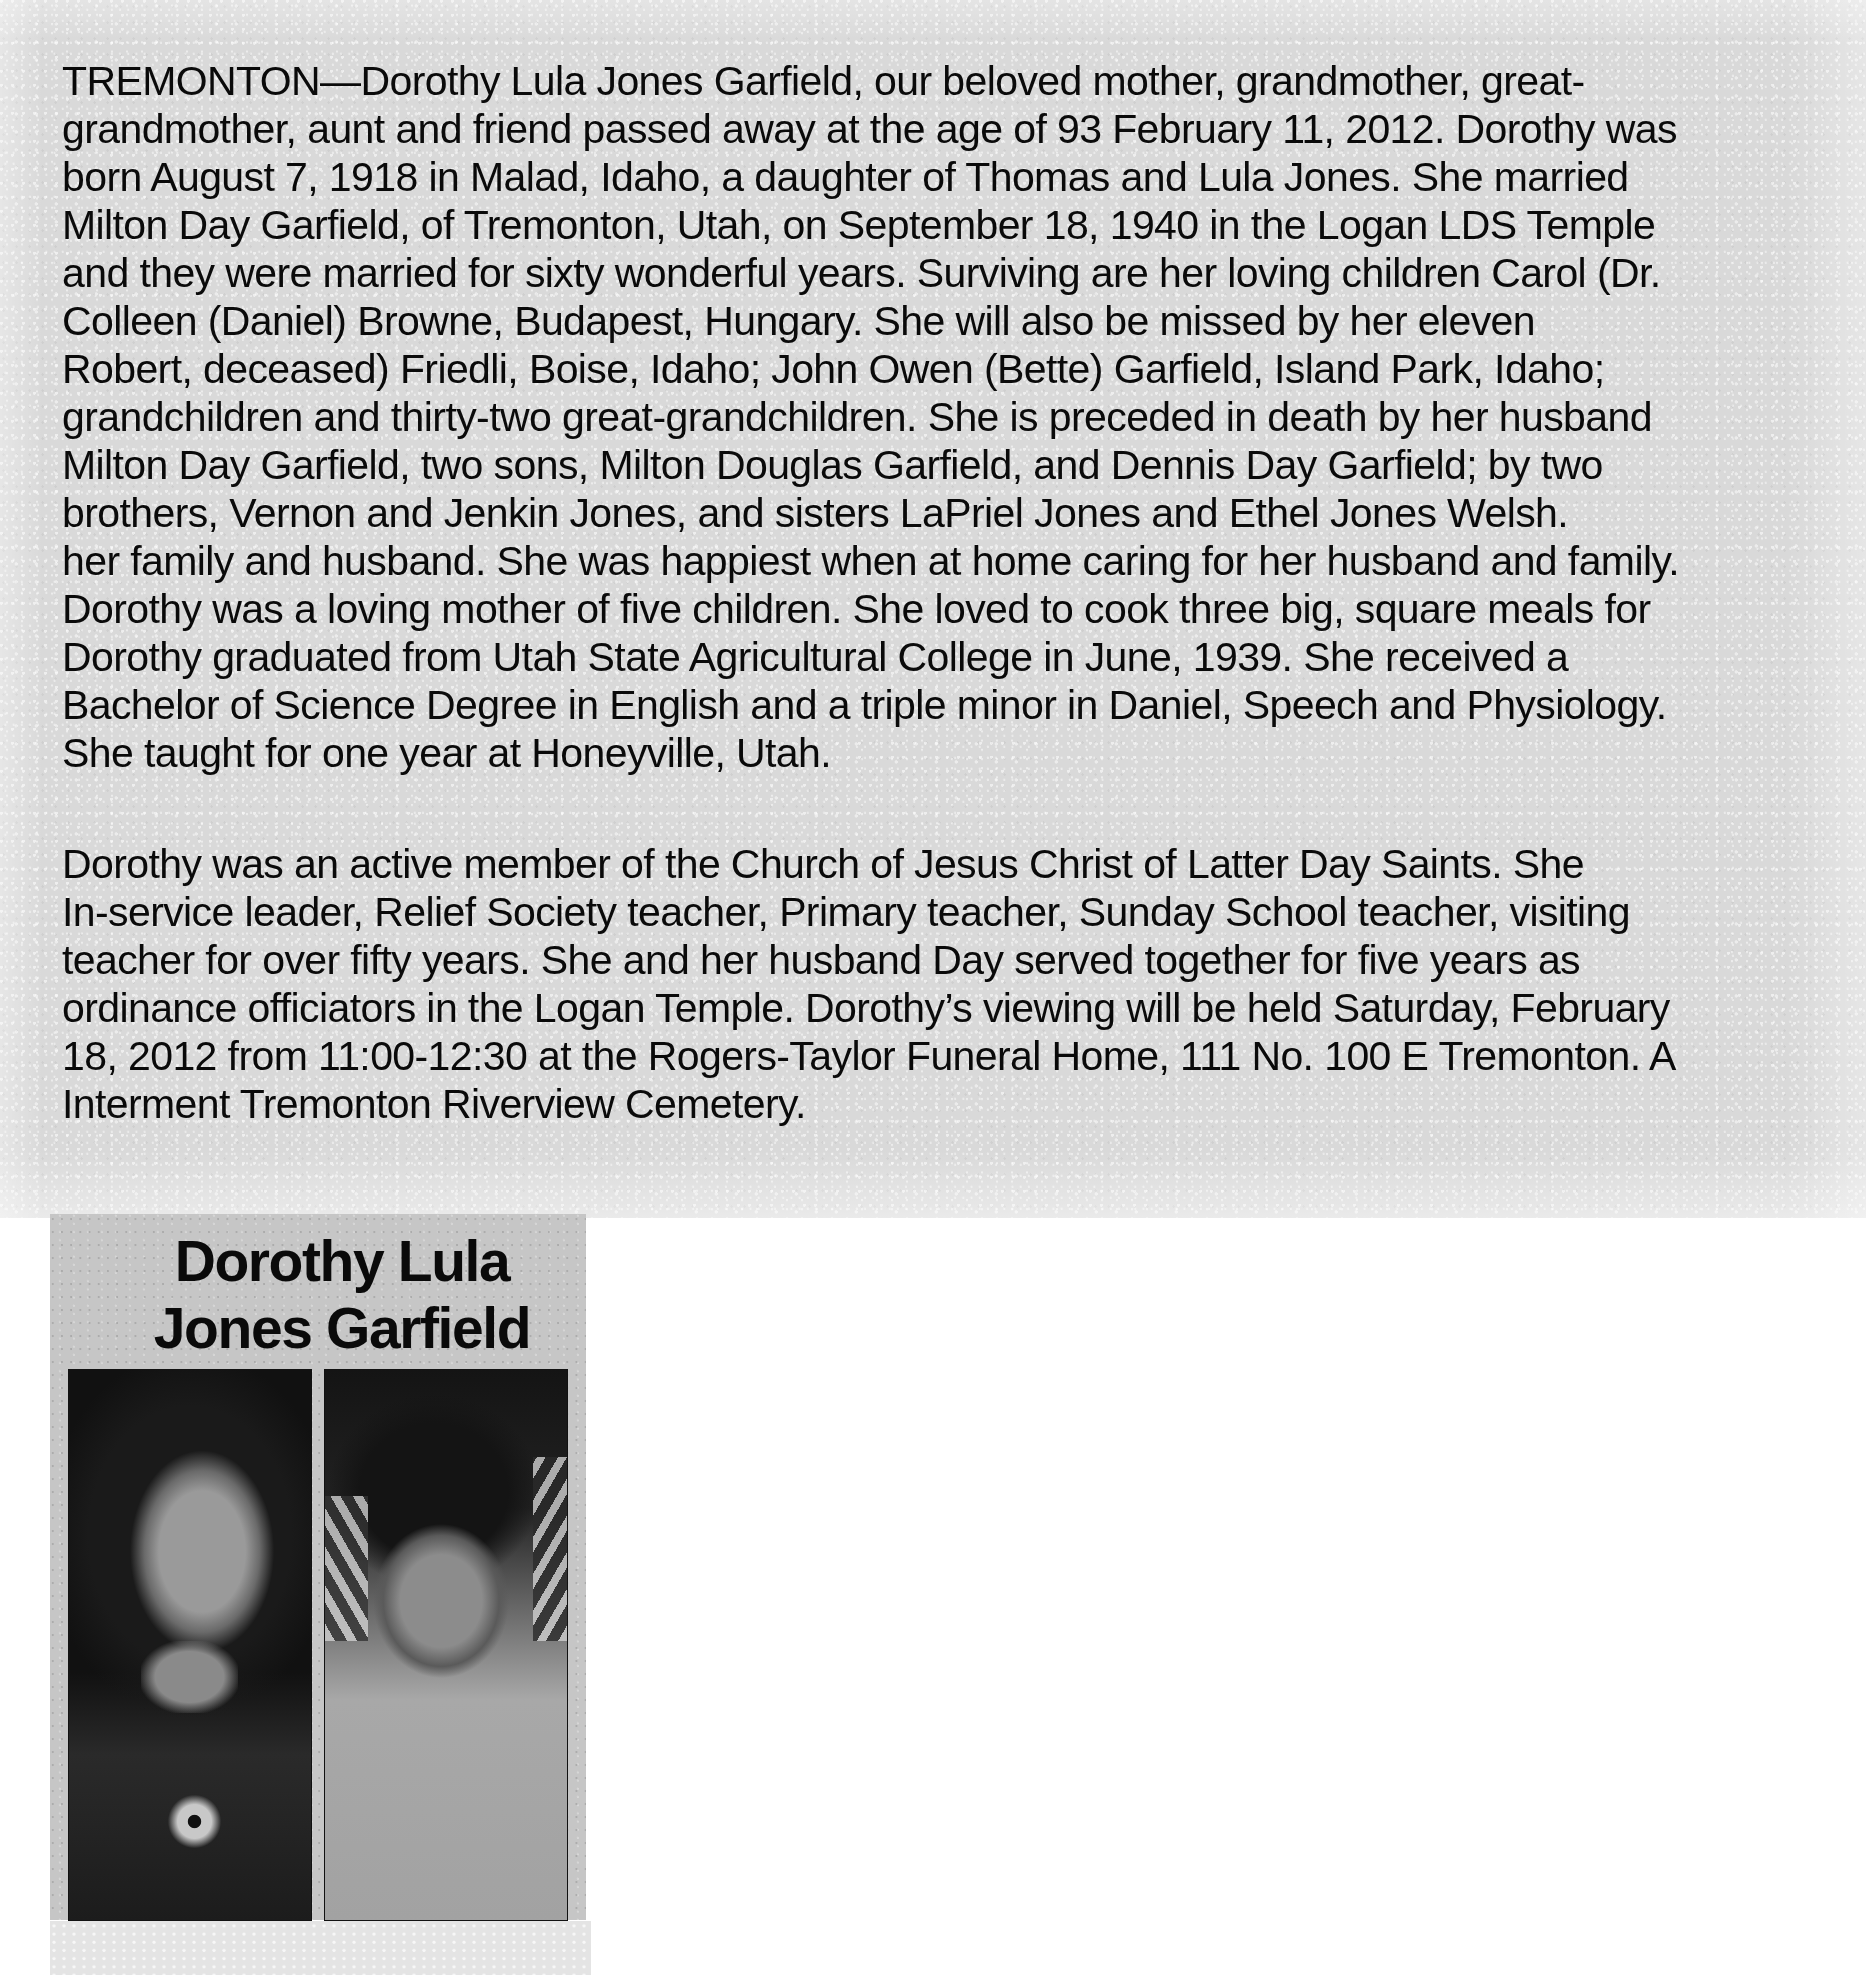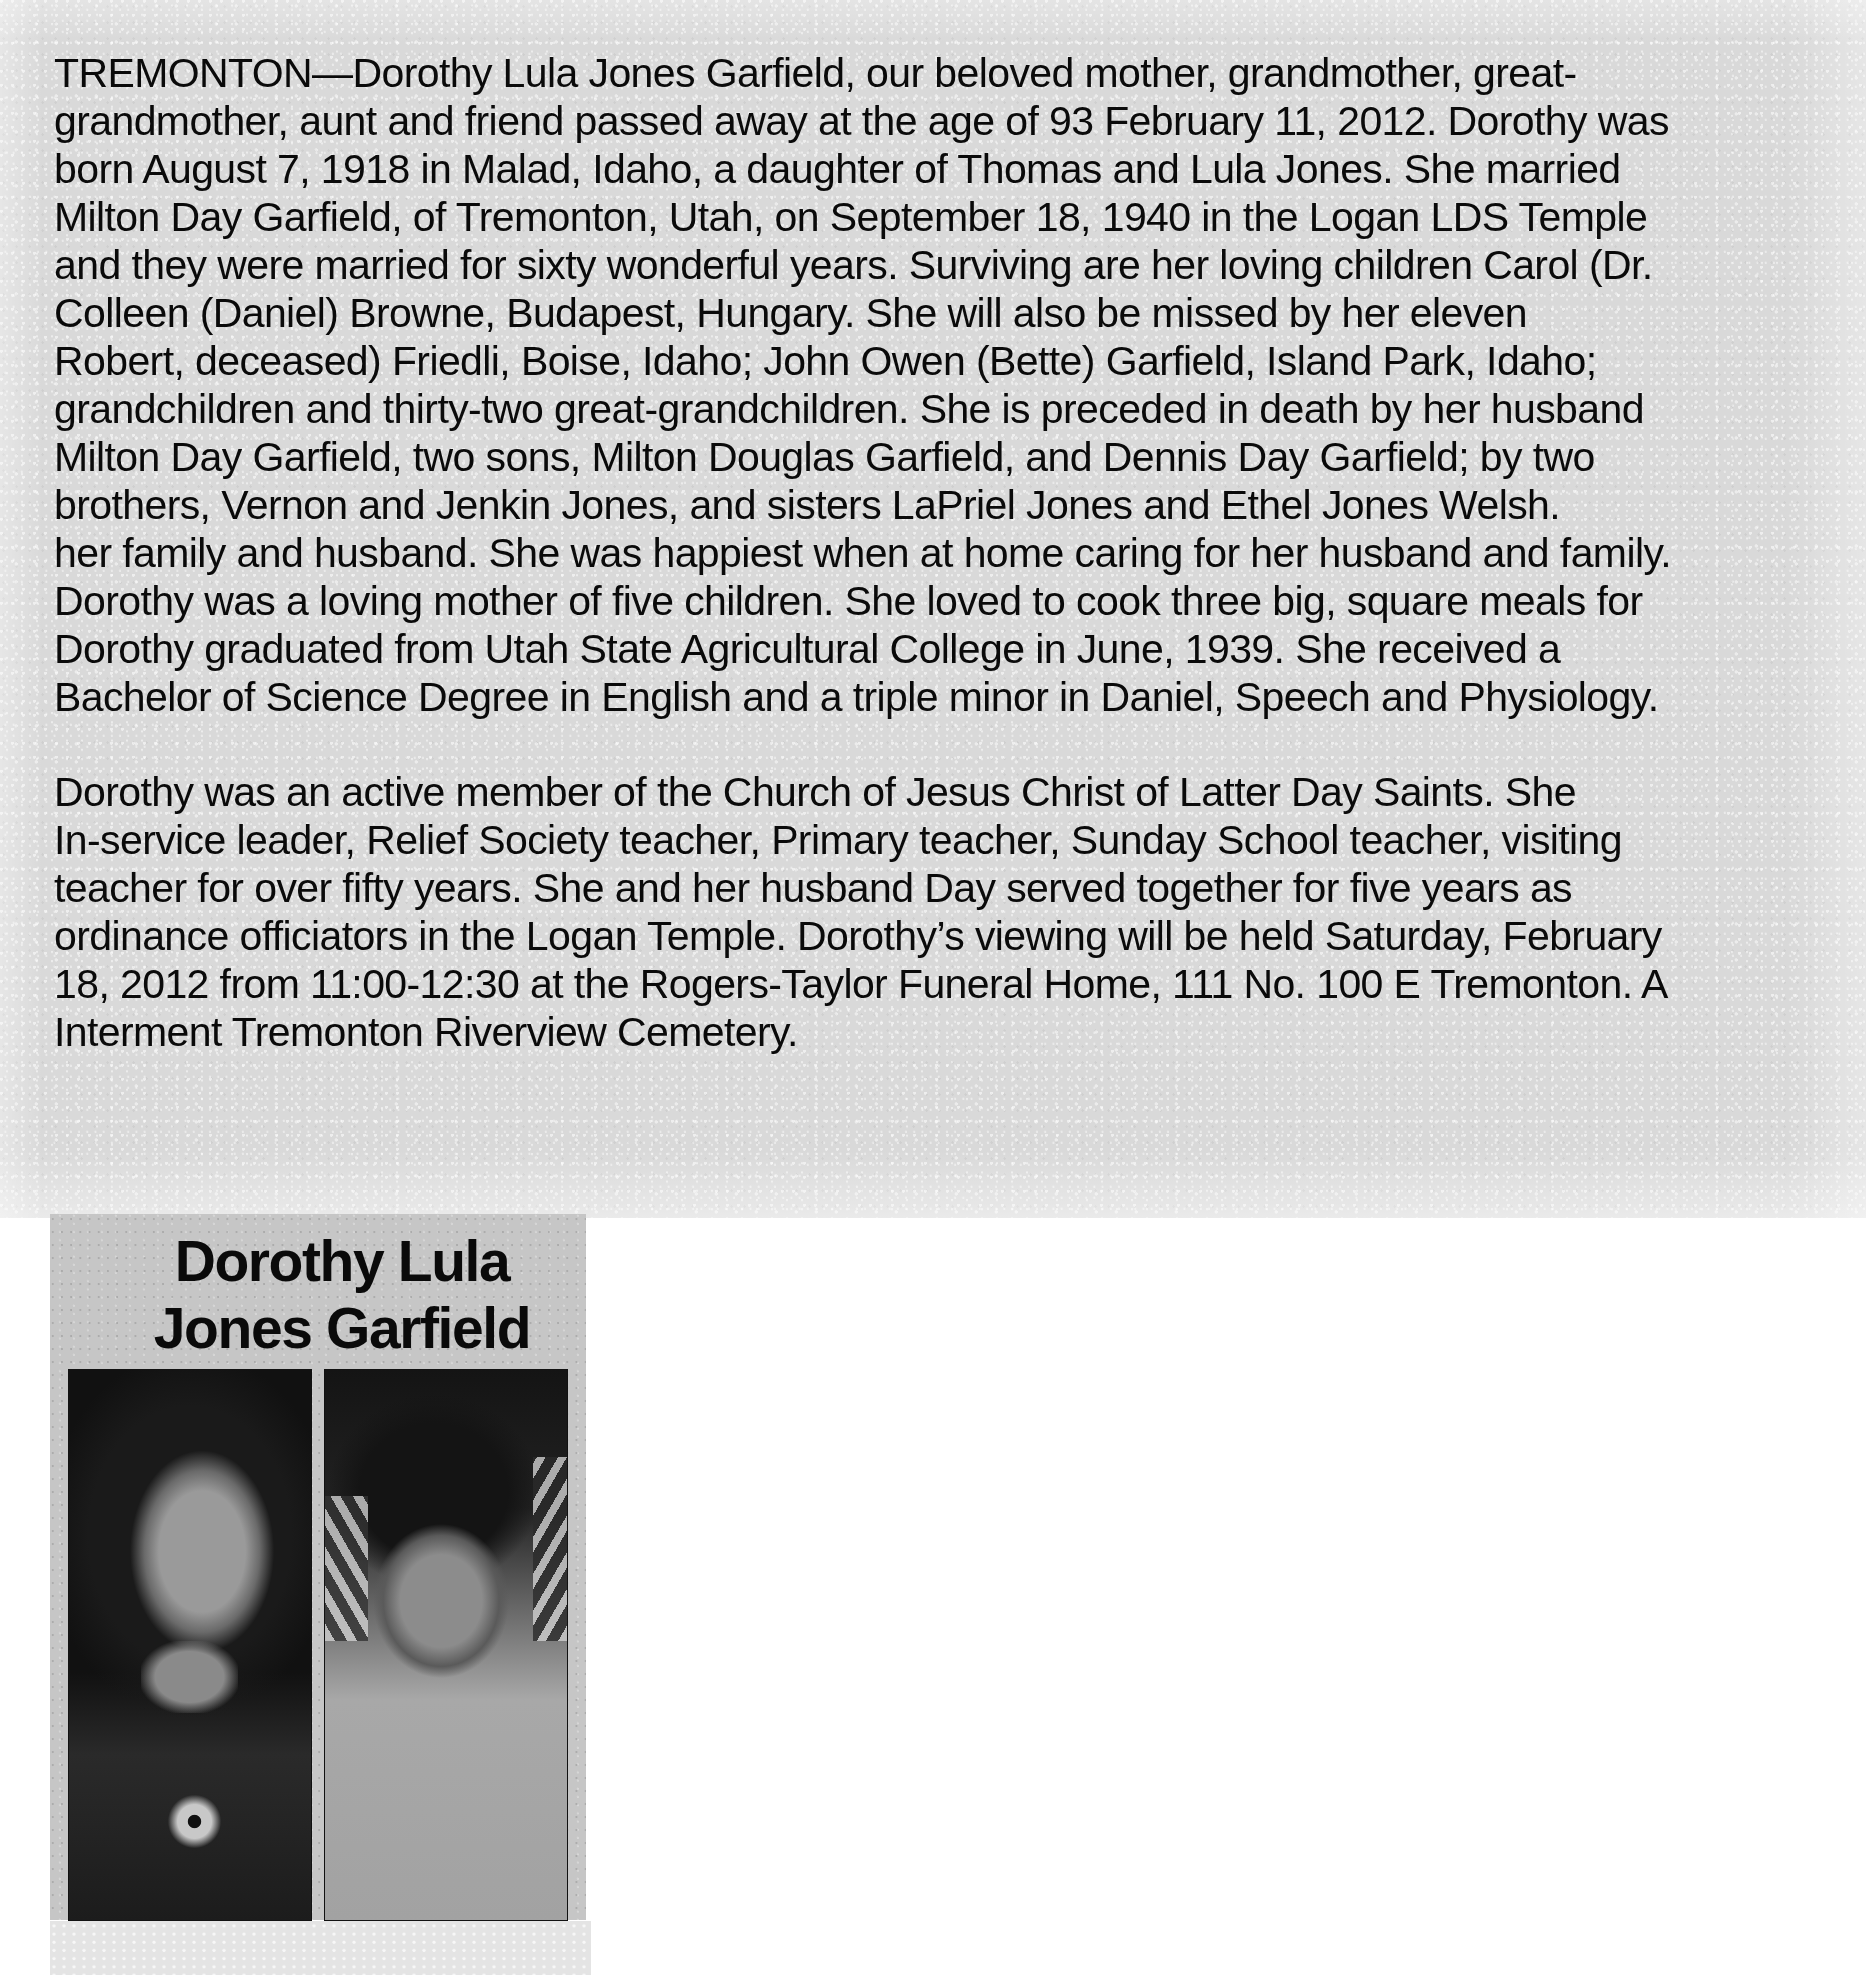--- a/index.html
+++ b/index.html
@@ -44,21 +44,21 @@
     position: absolute;
     left: 54px;
     top: 49px;
     width: 1798px;
     font-size: 41px;
     line-height: 48px;
     letter-spacing: -0.6px;
     z-index: 2;
   }
   .article p {
-    margin: 0;
+    margin: 8px;
     white-space: nowrap;
   }
   .article .line {
     display: block;
     white-space: nowrap;
     transform-origin: left center;
   }
   .article .para-gap {
     height: 47px;
   }
@@ -177,20 +177,21 @@
     <span class="line">and they were married for sixty wonderful years. Surviving are her loving children Carol (Dr.</span>
     <span class="line">Colleen (Daniel) Browne, Budapest, Hungary. She will also be missed by her eleven</span>
     <span class="line">Robert, deceased) Friedli, Boise, Idaho; John Owen (Bette) Garfield, Island Park, Idaho;</span>
     <span class="line">grandchildren and thirty-two great-grandchildren. She is preceded in death by her husband</span>
     <span class="line">Milton Day Garfield, two sons, Milton Douglas Garfield, and Dennis Day Garfield; by two</span>
     <span class="line">brothers, Vernon and Jenkin Jones, and sisters LaPriel Jones and Ethel Jones Welsh.</span>
     <span class="line">her family and husband. She was happiest when at home caring for her husband and family.</span>
     <span class="line">Dorothy was a loving mother of five children. She loved to cook three big, square meals for</span>
     <span class="line">Dorothy graduated from Utah State Agricultural College in June, 1939. She received a</span>
     <span class="line">Bachelor of Science Degree in English and a triple minor in Daniel, Speech and Physiology.</span>
+    <span class="line">She taught for one year at Honeyville, Utah.</span>
   </p>
   <div class="para-gap"></div>
   <p>
     <span class="line">Dorothy was an active member of the Church of Jesus Christ of Latter Day Saints. She</span>
     <span class="line">In-service leader, Relief Society teacher, Primary teacher, Sunday School teacher, visiting</span>
     <span class="line">teacher for over fifty years. She and her husband Day served together for five years as</span>
     <span class="line">ordinance officiators in the Logan Temple. Dorothy’s viewing will be held Saturday, February</span>
     <span class="line">18, 2012 from 11:00-12:30 at the Rogers-Taylor Funeral Home, 111 No. 100 E Tremonton. A</span>
     <span class="line">Interment Tremonton Riverview Cemetery.</span>
   </p>

